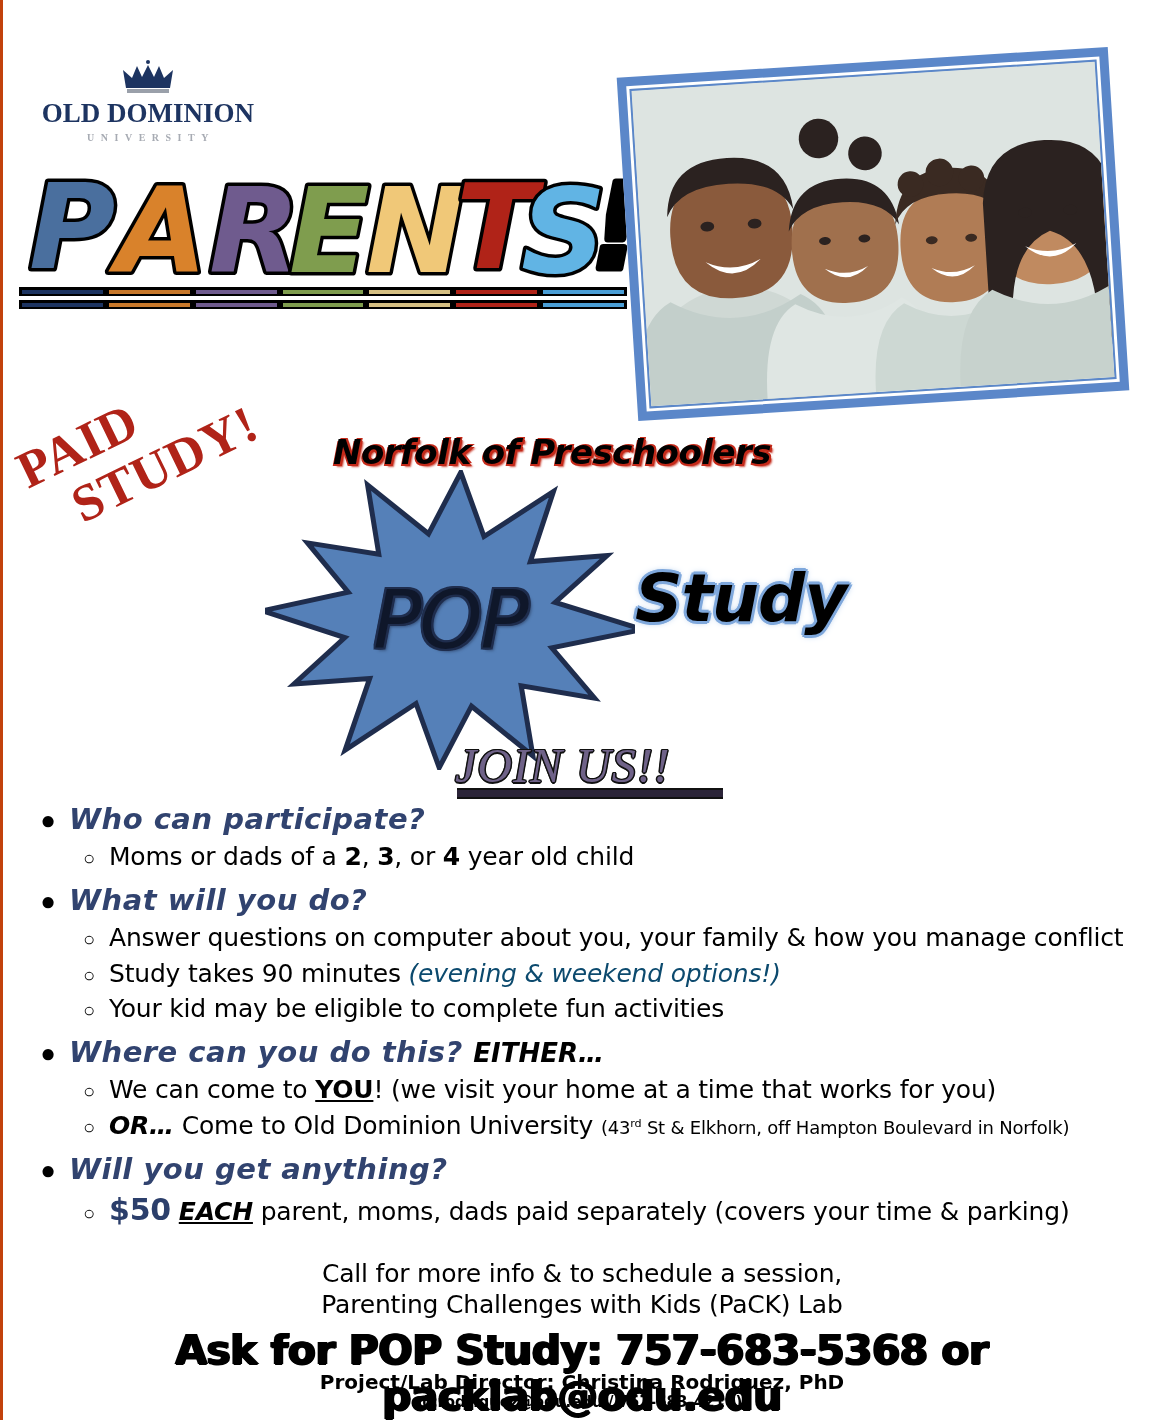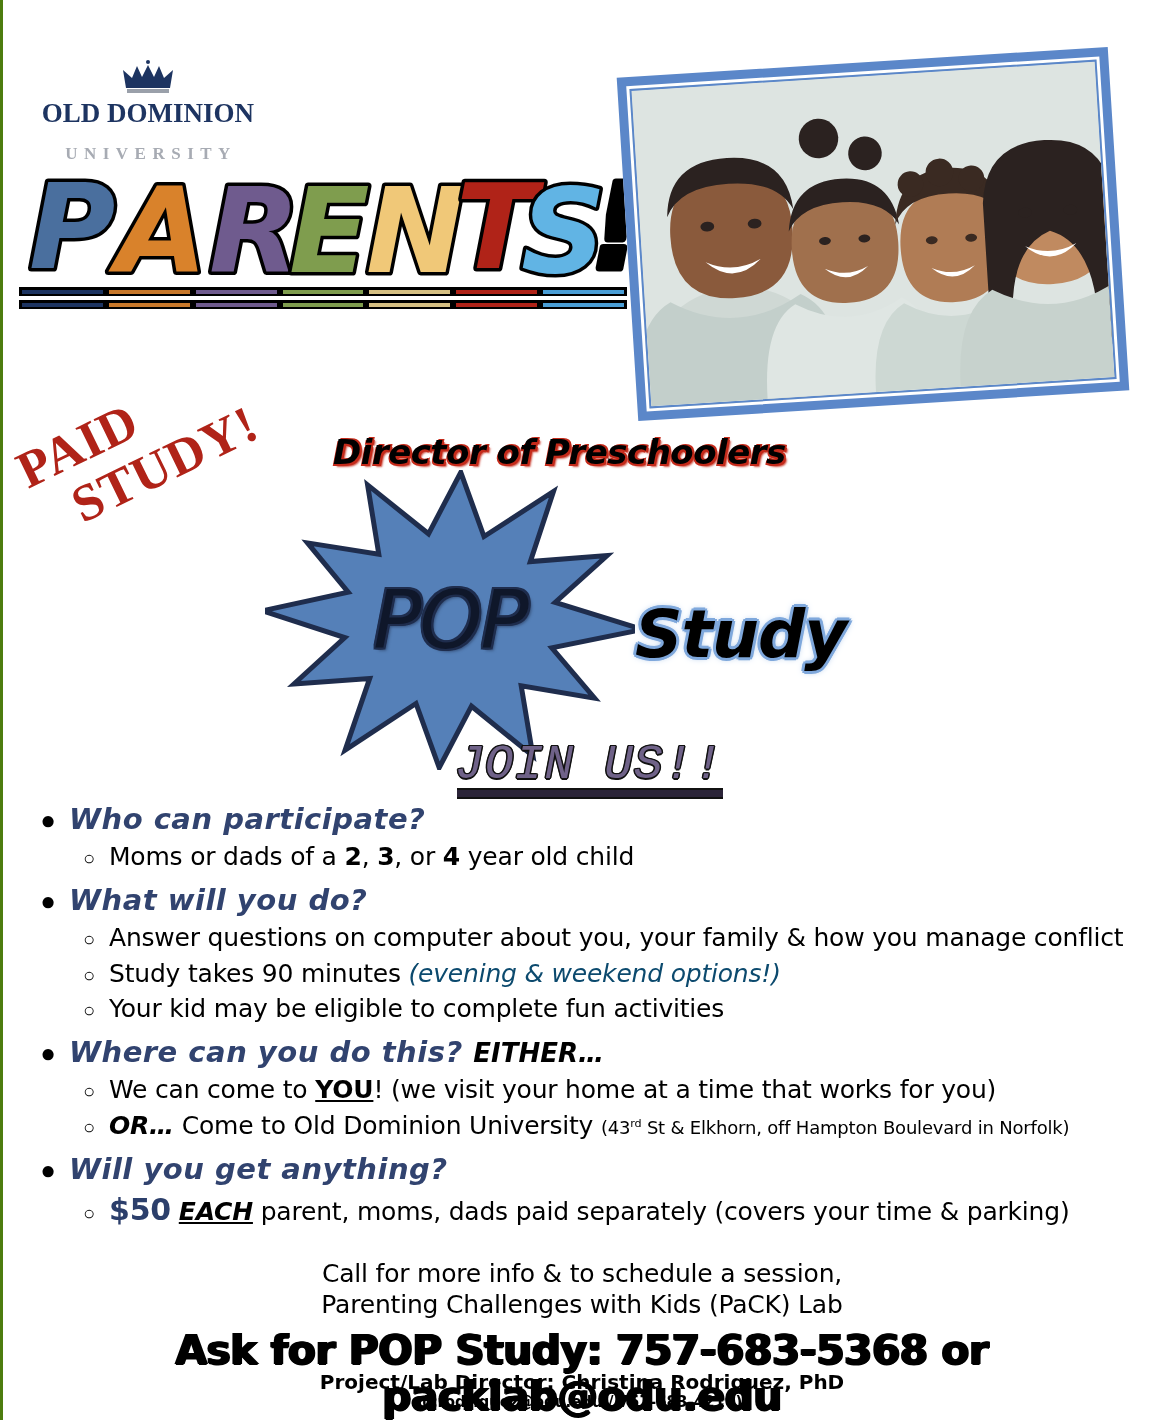--- a/index.html
+++ b/index.html
@@ -9,21 +9,21 @@
   }
   body {
     font-family: "Liberation Sans", sans-serif;
   }
   #page {
     position: relative;
     width: 1158px;
     height: 1420px;
     background: #ffffff;
     overflow: hidden;
-    border-left: 3px solid #4d7c0f;
+    border-left: 3px solid #c2410c;
     box-sizing: border-box;
   }
 
   
   #odu-logo {
     position: absolute;
     left: 30px;
     top: 58px;
     width: 230px;
     text-align: center;
@@ -37,24 +37,24 @@
     font-weight: bold;
     font-size: 27px;
     color: #1d3461;
     letter-spacing: 0px;
     line-height: 1;
     white-space: nowrap;
   }
   #odu-sub {
     font-family: "Liberation Serif", serif;
     font-weight: bold;
-    font-size: 17px;
+    font-size: 10px;
     color: #a7abb3;
     letter-spacing: 6.5px;
-    margin-top: 17px;
+    margin-top: 5px;
     padding-left: 6px;
   }
 
   
   #parents-word {
     position: absolute;
     left: 18px;
     top: 168px;
     width: 620px;
     height: 120px;
@@ -167,39 +167,39 @@
     text-shadow:
       -2px 0 #1f2d4d, 2px 0 #1f2d4d, 0 -2px #1f2d4d, 0 2px #1f2d4d,
       -2px -2px #1f2d4d, 2px -2px #1f2d4d, -2px 2px #1f2d4d, 2px 2px #1f2d4d,
       3px 3px 3px rgba(31,45,77,.55);
   }
 
   
   #study-word {
     position: absolute;
     left: 632px;
-    top: 596px;
+    top: 560px;
     font-family: "DejaVu Sans", sans-serif;
     font-weight: bold;
     font-style: italic;
     font-size: 66px;
     color: #000000;
     letter-spacing: -1px;
     text-shadow:
       -3px 0 #7fa8dc, 3px 0 #7fa8dc, 0 -3px #7fa8dc, 0 3px #7fa8dc,
       -2px -2px #7fa8dc, 2px -2px #7fa8dc, -2px 2px #7fa8dc, 2px 2px #7fa8dc,
       0 0 7px #7fa8dc;
   }
 
   
   #join-us {
     position: absolute;
     left: 452px;
     top: 738px;
-    font-family: Liberation Mono, monospace;
+    font-family: Liberation Serif, serif;
     font-style: italic;
     font-weight: normal;
     font-size: 48px;
     color: #6f6288;
     letter-spacing: 1px;
     text-shadow:
       -1.5px 0 #111, 1.5px 0 #111, 0 -1.5px #111, 0 1.5px #111,
       -1px -1px #111, 1px -1px #111, -1px 1px #111, 1px 1px #111;
   }
   #join-us-underline {
@@ -433,21 +433,21 @@
         </g>
       </svg>
     </div>
   </div>
 
   <div id="paid-study">
     <div class="l1">PAID</div>
     <div class="l2">STUDY!</div>
   </div>
 
-  <div id="pop-heading">Director of Preschoolers</div>
+  <div id="pop-heading">Norfolk of Preschoolers</div>
 
   <div id="starburst">
     <svg viewBox="0 0 370 300" width="370" height="300">
       <polygon id="star-poly" points="195.8,2.3 219.0,66.5 288.5,21.5 265.3,91.6 342.1,85.6 290.2,132.4 377.4,159.5 286.8,177.8 329.6,228.2 256.2,215.8 267.9,286.0 206.5,236.2 174.2,297.7 151.0,233.5 80.1,280.2 104.7,208.4 29.0,213.9 79.8,167.6 -2.5,140.8 83.2,122.2 42.5,72.9 113.8,84.2 102.6,14.9 163.5,63.8" fill="#5580b8" stroke="#1f2d4d" stroke-width="5" stroke-linejoin="miter"></polygon>
     </svg>
     <div id="pop-word">POP</div>
   </div>
 
   <div id="study-word">Study</div>
 

